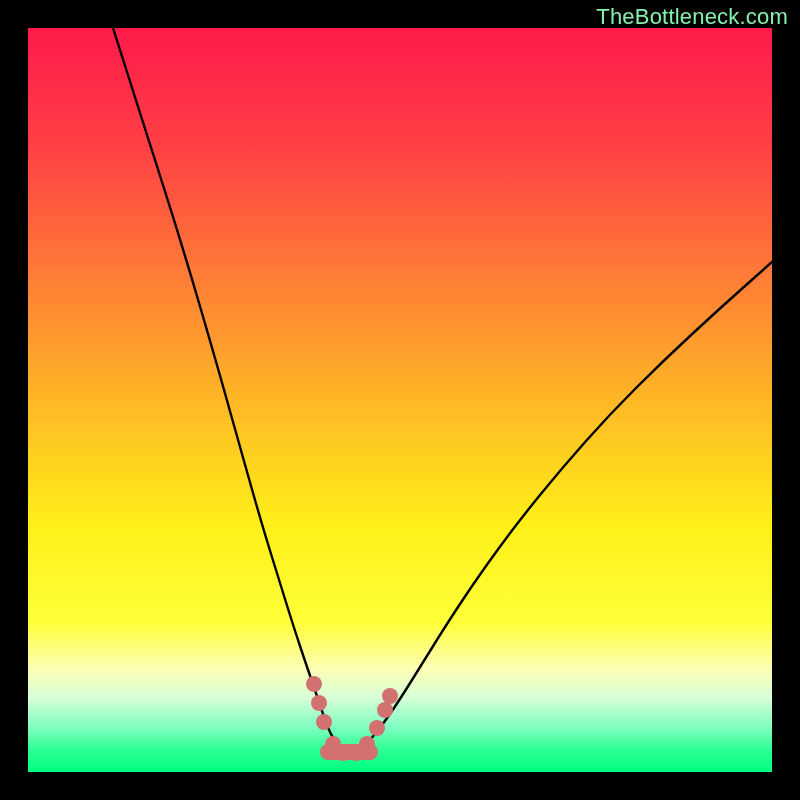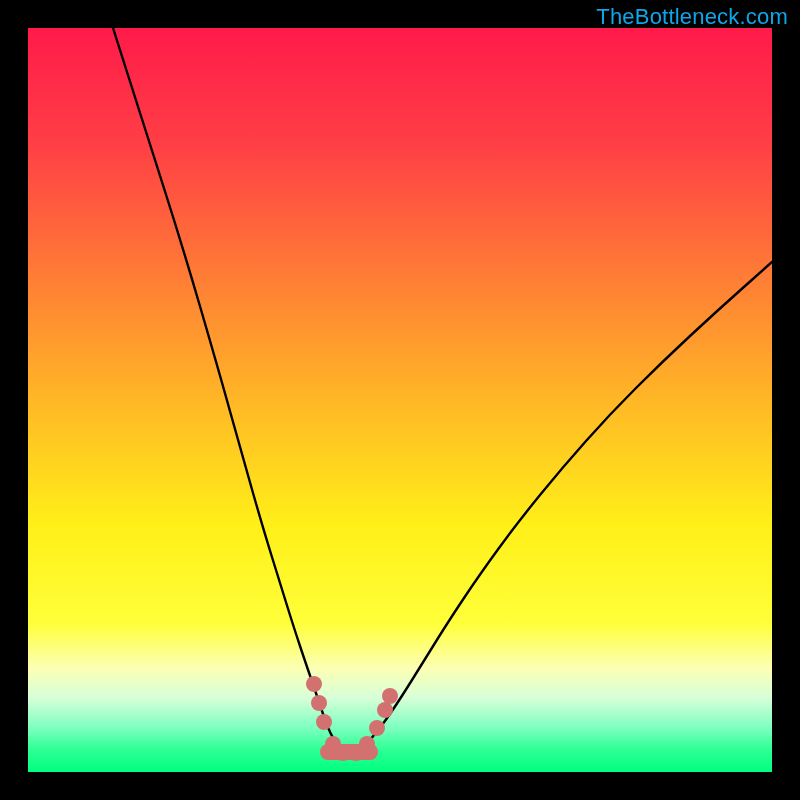--- a/index.html
+++ b/index.html
@@ -16,21 +16,21 @@
     position: relative;
     background: #000000;
   }
   .watermark {
     position: absolute;
     top: 4px;
     right: 12px;
     font-family: Arial, Helvetica, sans-serif;
     font-size: 22px;
     font-weight: 500;
-    color: #0ea5e9;
+    color: #86efac;
     letter-spacing: 0.2px;
     z-index: 5;
   }
   .plot {
     position: absolute;
     left: 28px;
     top: 28px;
     width: 744px;
     height: 744px;
   }

